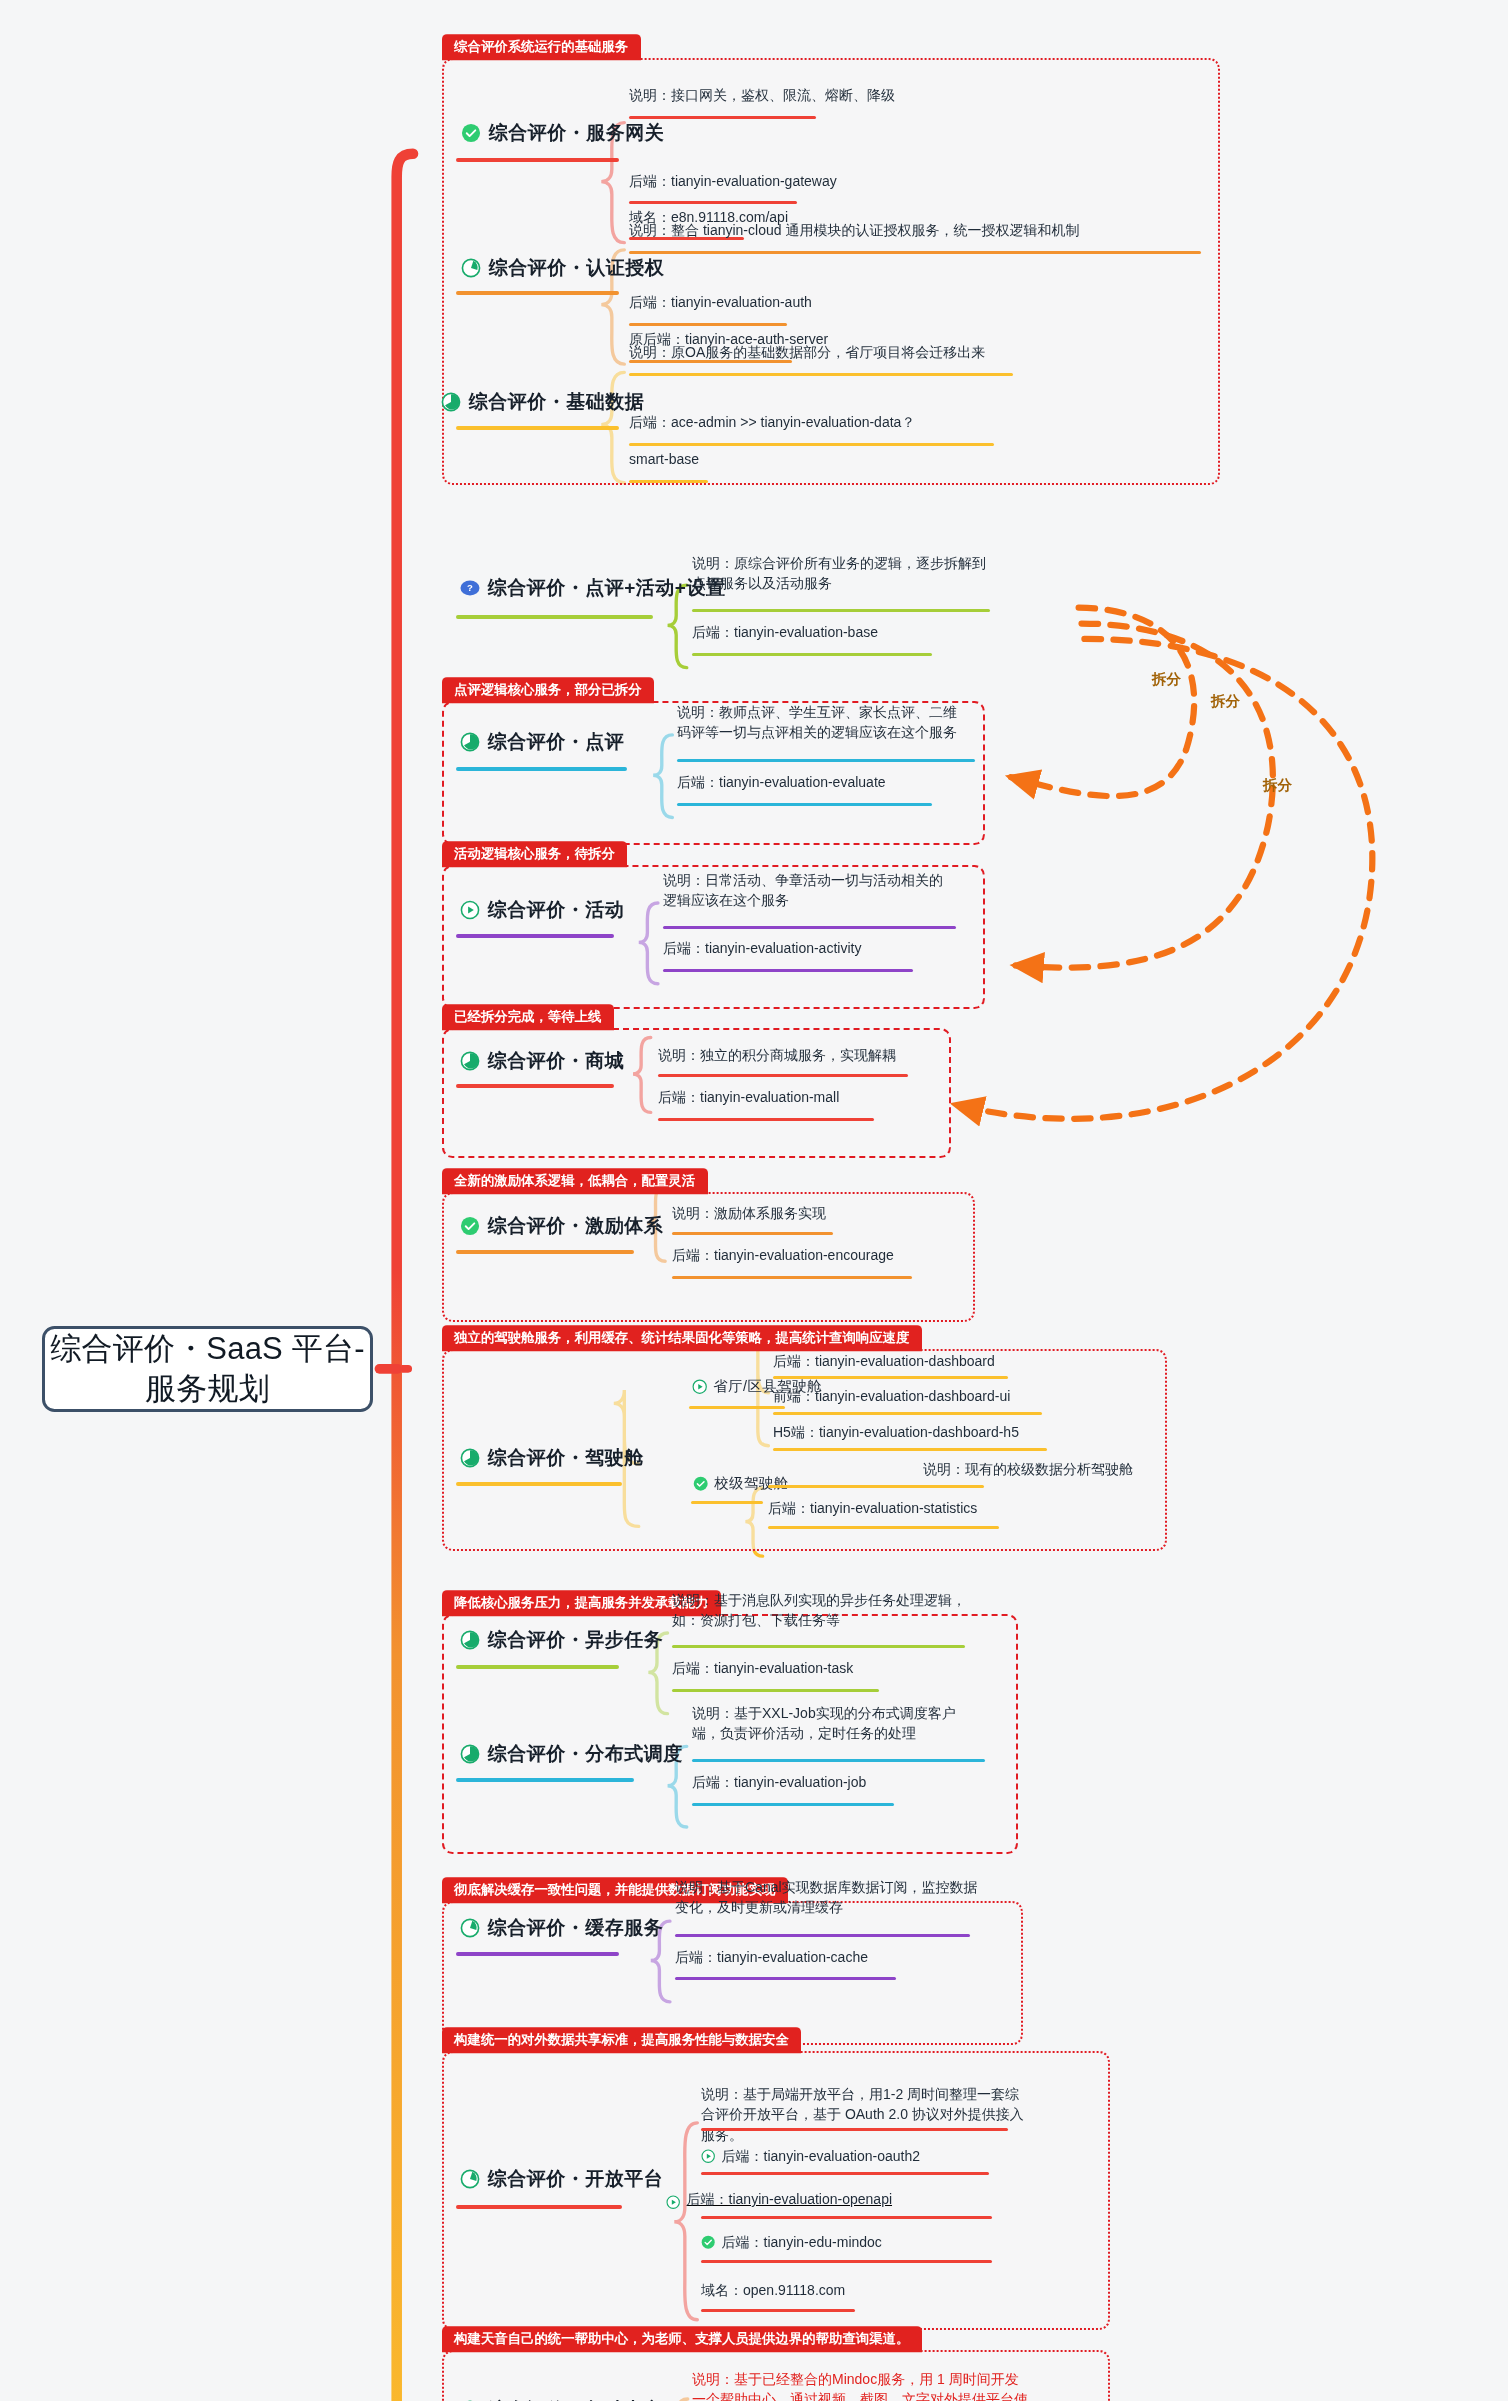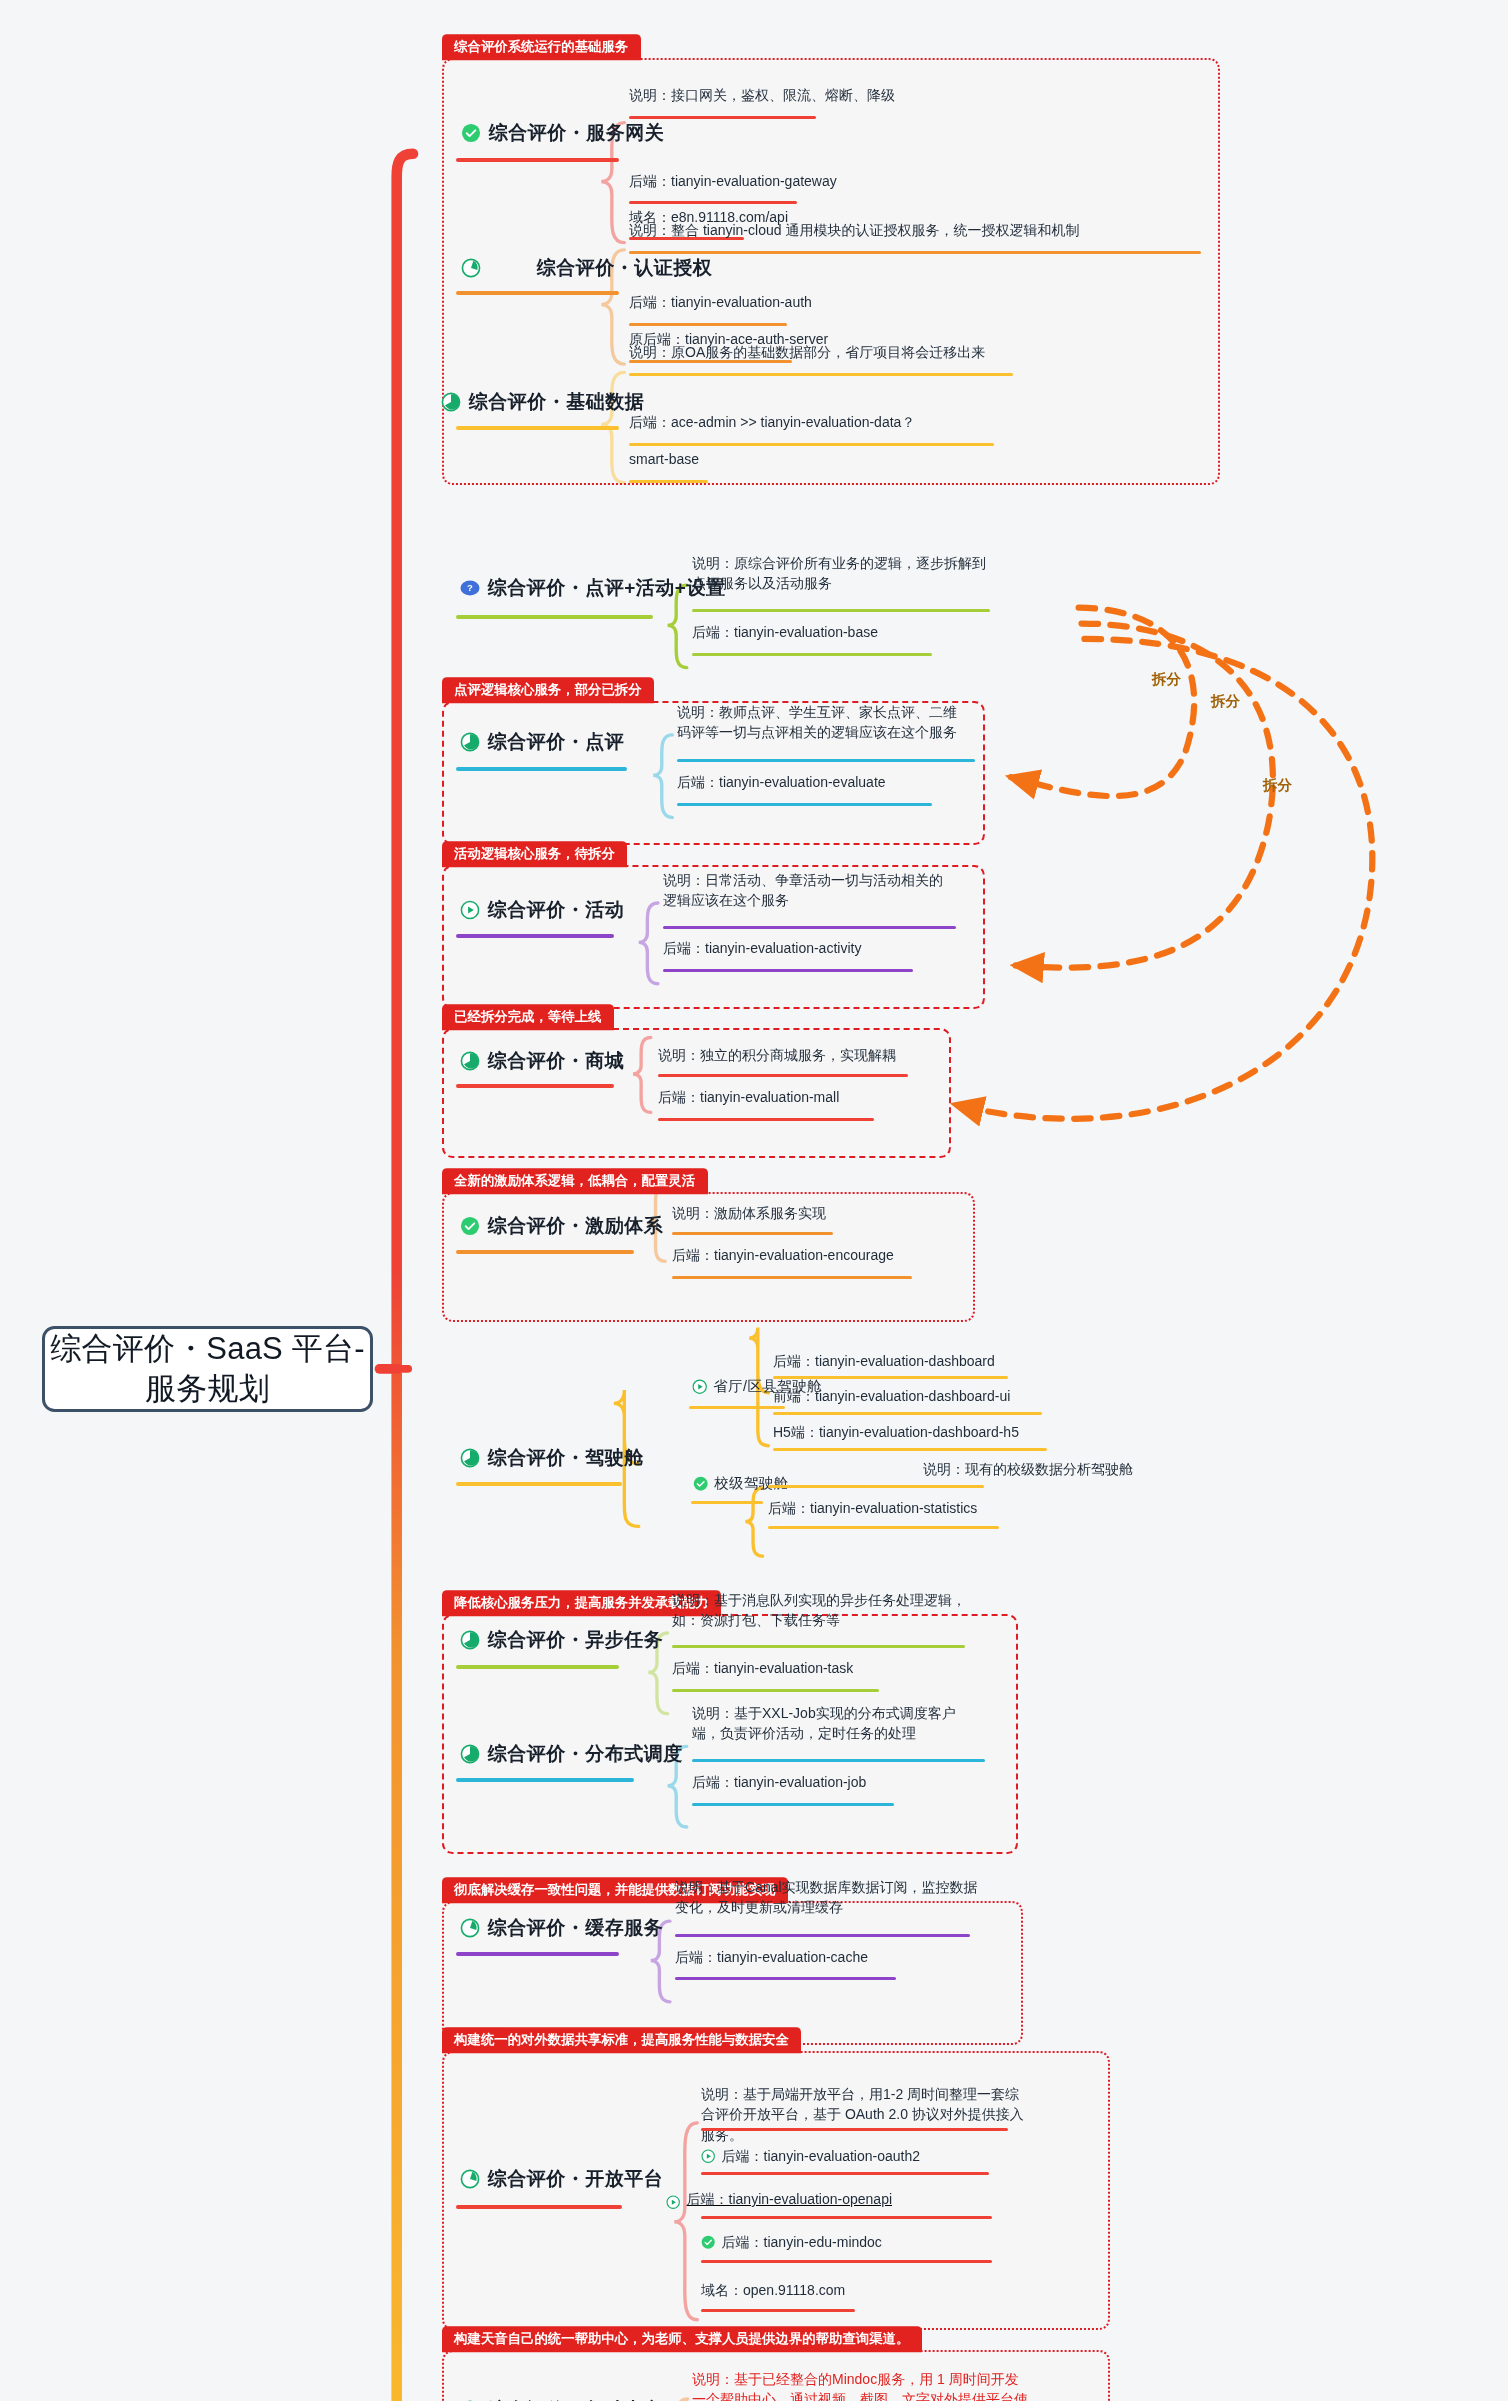--- a/index.html
+++ b/index.html
@@ -178,21 +178,21 @@
   <div class="underline thin" style="left:629px;top:116px;width:187px;background:#ef4136;"></div>
   <div class="leaf" style="left:629px;top:171px;width:423px;">
     <div class="ltext">后端：tianyin-evaluation-gateway</div>
   </div>
   <div class="underline thin" style="left:629px;top:201px;width:168px;background:#ef4136;"></div>
   <div class="leaf" style="left:629px;top:207px;width:423px;">
     <div class="ltext">域名：e8n.91118.com/api</div>
   </div>
   <div class="underline thin" style="left:629px;top:237px;width:115px;background:#ef4136;"></div>
 
-  <div class="topic" style="left:461px;top:255px;gap:48px;">
+  <div class="topic" style="left:461px;top:255px;">
     <span class="ic">
       <svg width="20" height="20" viewBox="0 0 42 42">
           <circle cx="21" cy="21" r="18" fill="#fff" stroke="#17ab6b" stroke-width="3.4"></circle>
           <path d="M21 21 L21 5 A16 16 0 0 1 35 21 Z" fill="#17ab6b" transform="rotate(18 21 21)"></path>
         </svg>
     </span>
     <span class="tlabel" style="margin-left:7.7px;">综合评价・认证授权</span>
   </div>
   <div class="underline" style="left:456px;top:291px;width:163px;background:#f2922f;"></div>
   <div class="leaf" style="left:629px;top:220px;width:567px;">
@@ -331,20 +331,23 @@
   <div class="underline" style="left:456px;top:1250px;width:178px;background:#f2922f;"></div>
   <div class="leaf" style="left:672px;top:1203px;width:336px;">
     <div class="ltext">说明：激励体系服务实现</div>
   </div>
   <div class="underline thin" style="left:672px;top:1232px;width:161px;background:#f2922f;"></div>
   <div class="leaf" style="left:672px;top:1245px;width:384px;">
     <div class="ltext">后端：tianyin-evaluation-encourage</div>
   </div>
   <div class="underline thin" style="left:672px;top:1276px;width:240px;background:#f2922f;"></div>
 
+  <div class="group dotted" style="left:442px;top:1349px;width:725px;height:202px;">
+    <div class="group-title">独立的驾驶舱服务，利用缓存、统计结果固化等策略，提高统计查询响应速度</div>
+  </div>
   <div class="topic" style="left:460px;top:1445px;">
     <span class="ic">
       <svg width="20" height="20" viewBox="0 0 42 42">
           <circle cx="21" cy="21" r="18" fill="#fff" stroke="#17ab6b" stroke-width="3.4"></circle>
           <path d="M21 21 L21 5 A16 16 0 1 1 8.5 28 Z" fill="#17ab6b"></path>
         </svg>
     </span>
     <span class="tlabel" style="margin-left:7.7px;">综合评价・驾驶舱</span>
   </div>
   <div class="underline" style="left:456px;top:1482px;width:166px;background:#fbc02d;"></div>

